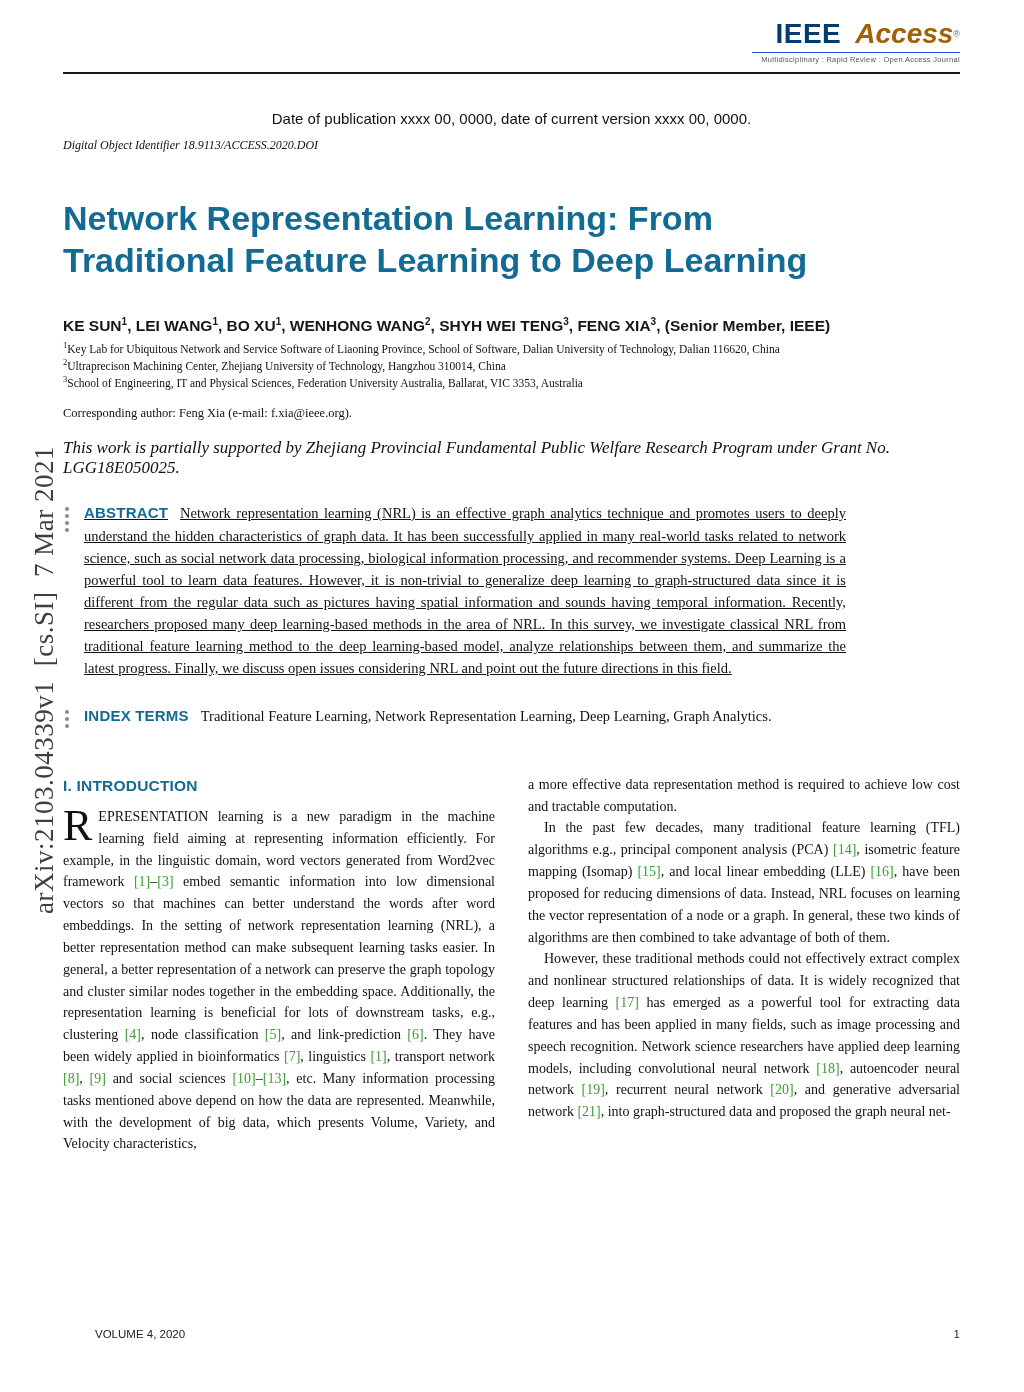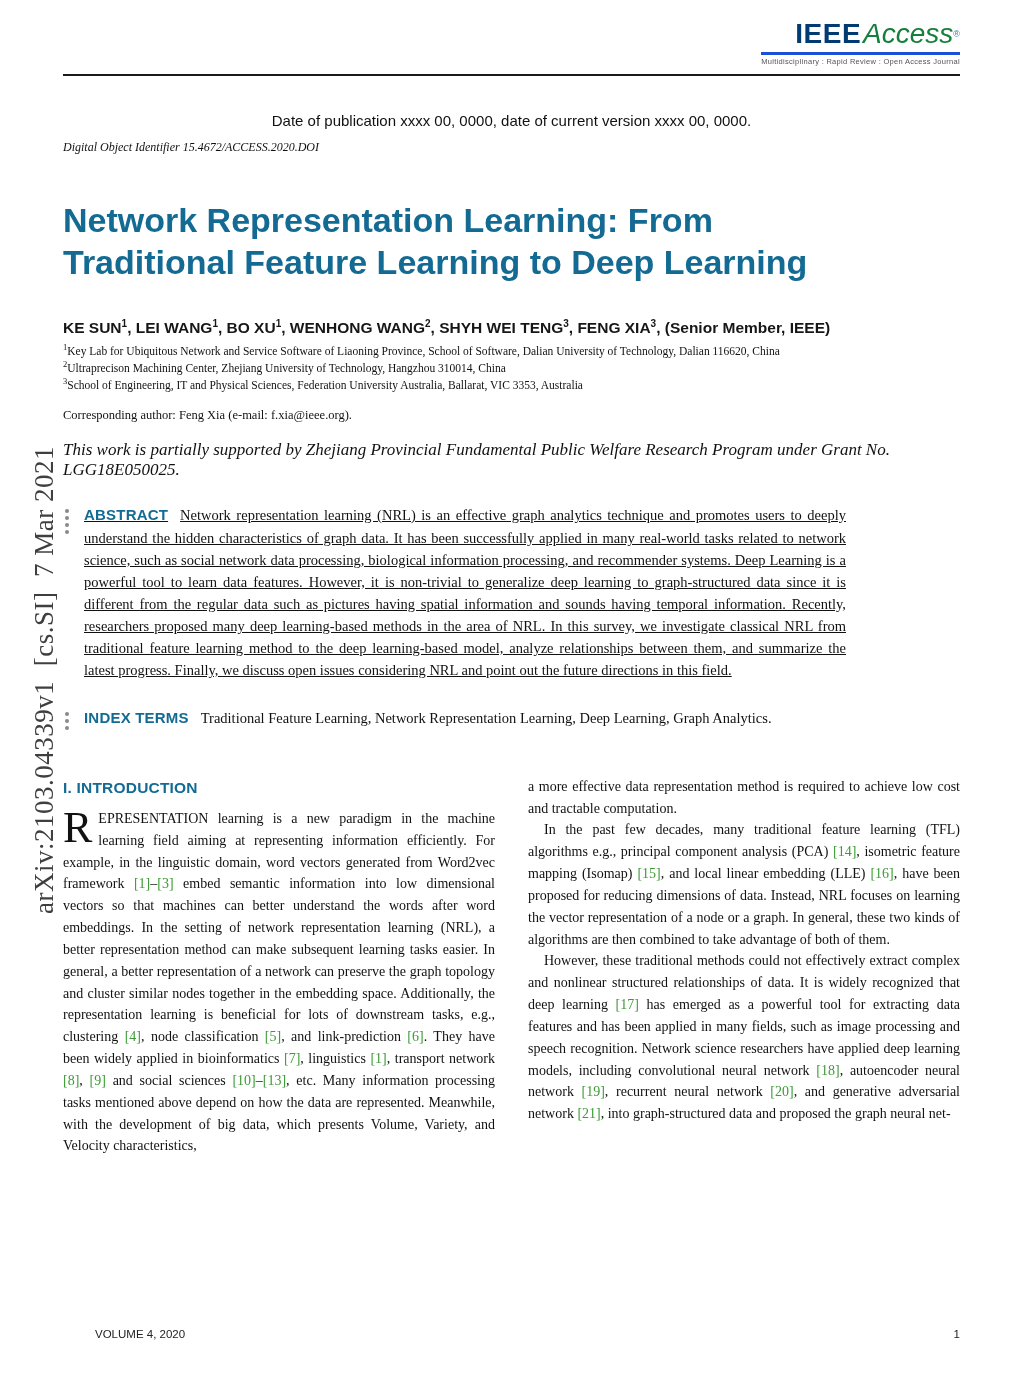--- a/index.html
+++ b/index.html
@@ -18,23 +18,23 @@
     overflow:hidden;
   }
   .page{position:relative;width:1024px;height:1392px;}
   .content{padding:18px 64px 0 63px;}
 
   
   .header-row{display:flex;justify-content:flex-end;align-items:flex-end;}
   .logo{text-align:right;font-family:"Liberation Sans", sans-serif;}
   .logo-line{white-space:nowrap;}
   .logo-ieee{font-weight:bold;font-size:28px;color:#003B71;letter-spacing:0.5px;margin-left:23px;}
-  .logo-access{font-style:italic;font-weight:normal;font-size:28px;color:#15803d;margin-left:2px;}
+  .logo-access{font-style:italic;font-weight:bold;font-size:28px;color:#a16207;margin-left:14px;}
   .logo-reg{font-size:9px;color:#0F7DBE;vertical-align:super;}
-  .logo-tagline{font-size:7.5px;color:#555;letter-spacing:0.3px;margin-top:2px;border-top:3px solid #1d4ed8;padding-top:2px;}
+  .logo-tagline{font-size:7.5px;color:#555;letter-spacing:0.3px;margin-top:2px;border-top:1px solid #1d4ed8;padding-top:2px;}
   .header-rule{border-top:2px solid #1a1a1a;margin-top:8px;}
 
   .pub-date{font-family:"Liberation Sans", sans-serif;font-size:15px;margin-top:36px;text-align:center;}
   .doi-line{font-style:italic;font-size:12px;margin-top:11px;}
 
   .paper-title{
     font-family:"Liberation Sans", sans-serif;
     font-weight:bold;font-size:34px;line-height:1.24;
     color:var(--accent);margin-top:44px;width:760px;
   }
@@ -107,21 +107,21 @@
       <div class="logo">
         <div class="logo-line">
           <span class="logo-ieee">IEEE</span><span class="logo-access">Access</span><span class="logo-reg">®</span>
         </div>
         <div class="logo-tagline">Multidisciplinary : Rapid Review : Open Access Journal</div>
       </div>
     </div>
     <div class="header-rule"></div>
 
     <div class="pub-date">Date of publication xxxx 00, 0000, date of current version xxxx 00, 0000.</div>
-    <div class="doi-line">Digital Object Identifier 15.4672/ACCESS.2020.DOI</div>
+    <div class="doi-line">Digital Object Identifier 18.9113/ACCESS.2020.DOI</div>
 
     <h1 class="paper-title" style="margin-bottom:0;">Network Representation Learning: From Traditional Feature Learning to Deep Learning</h1>
 
     <div class="authors"><span>KE SUN</span><sup>1</sup><span>, LEI WANG</span><sup>1</sup><span>, BO XU</span><sup>1</sup><span>, WENHONG WANG</span><sup>2</sup><span>, SHYH WEI TENG</span><sup>3</sup><span>, FENG XIA</span><sup>3</sup><span>, (Senior Member, IEEE)</span></div>
 
     <div class="affiliations">
         <div><sup>1</sup><span>Key Lab for Ubiquitous Network and Service Software of Liaoning Province, School of Software, Dalian University of Technology, Dalian 116620, China</span></div>
         <div><sup>2</sup><span>Ultraprecison Machining Center, Zhejiang University of Technology, Hangzhou 310014, China</span></div>
         <div><sup>3</sup><span>School of Engineering, IT and Physical Sciences, Federation University Australia, Ballarat, VIC 3353, Australia</span></div>
       </div>

